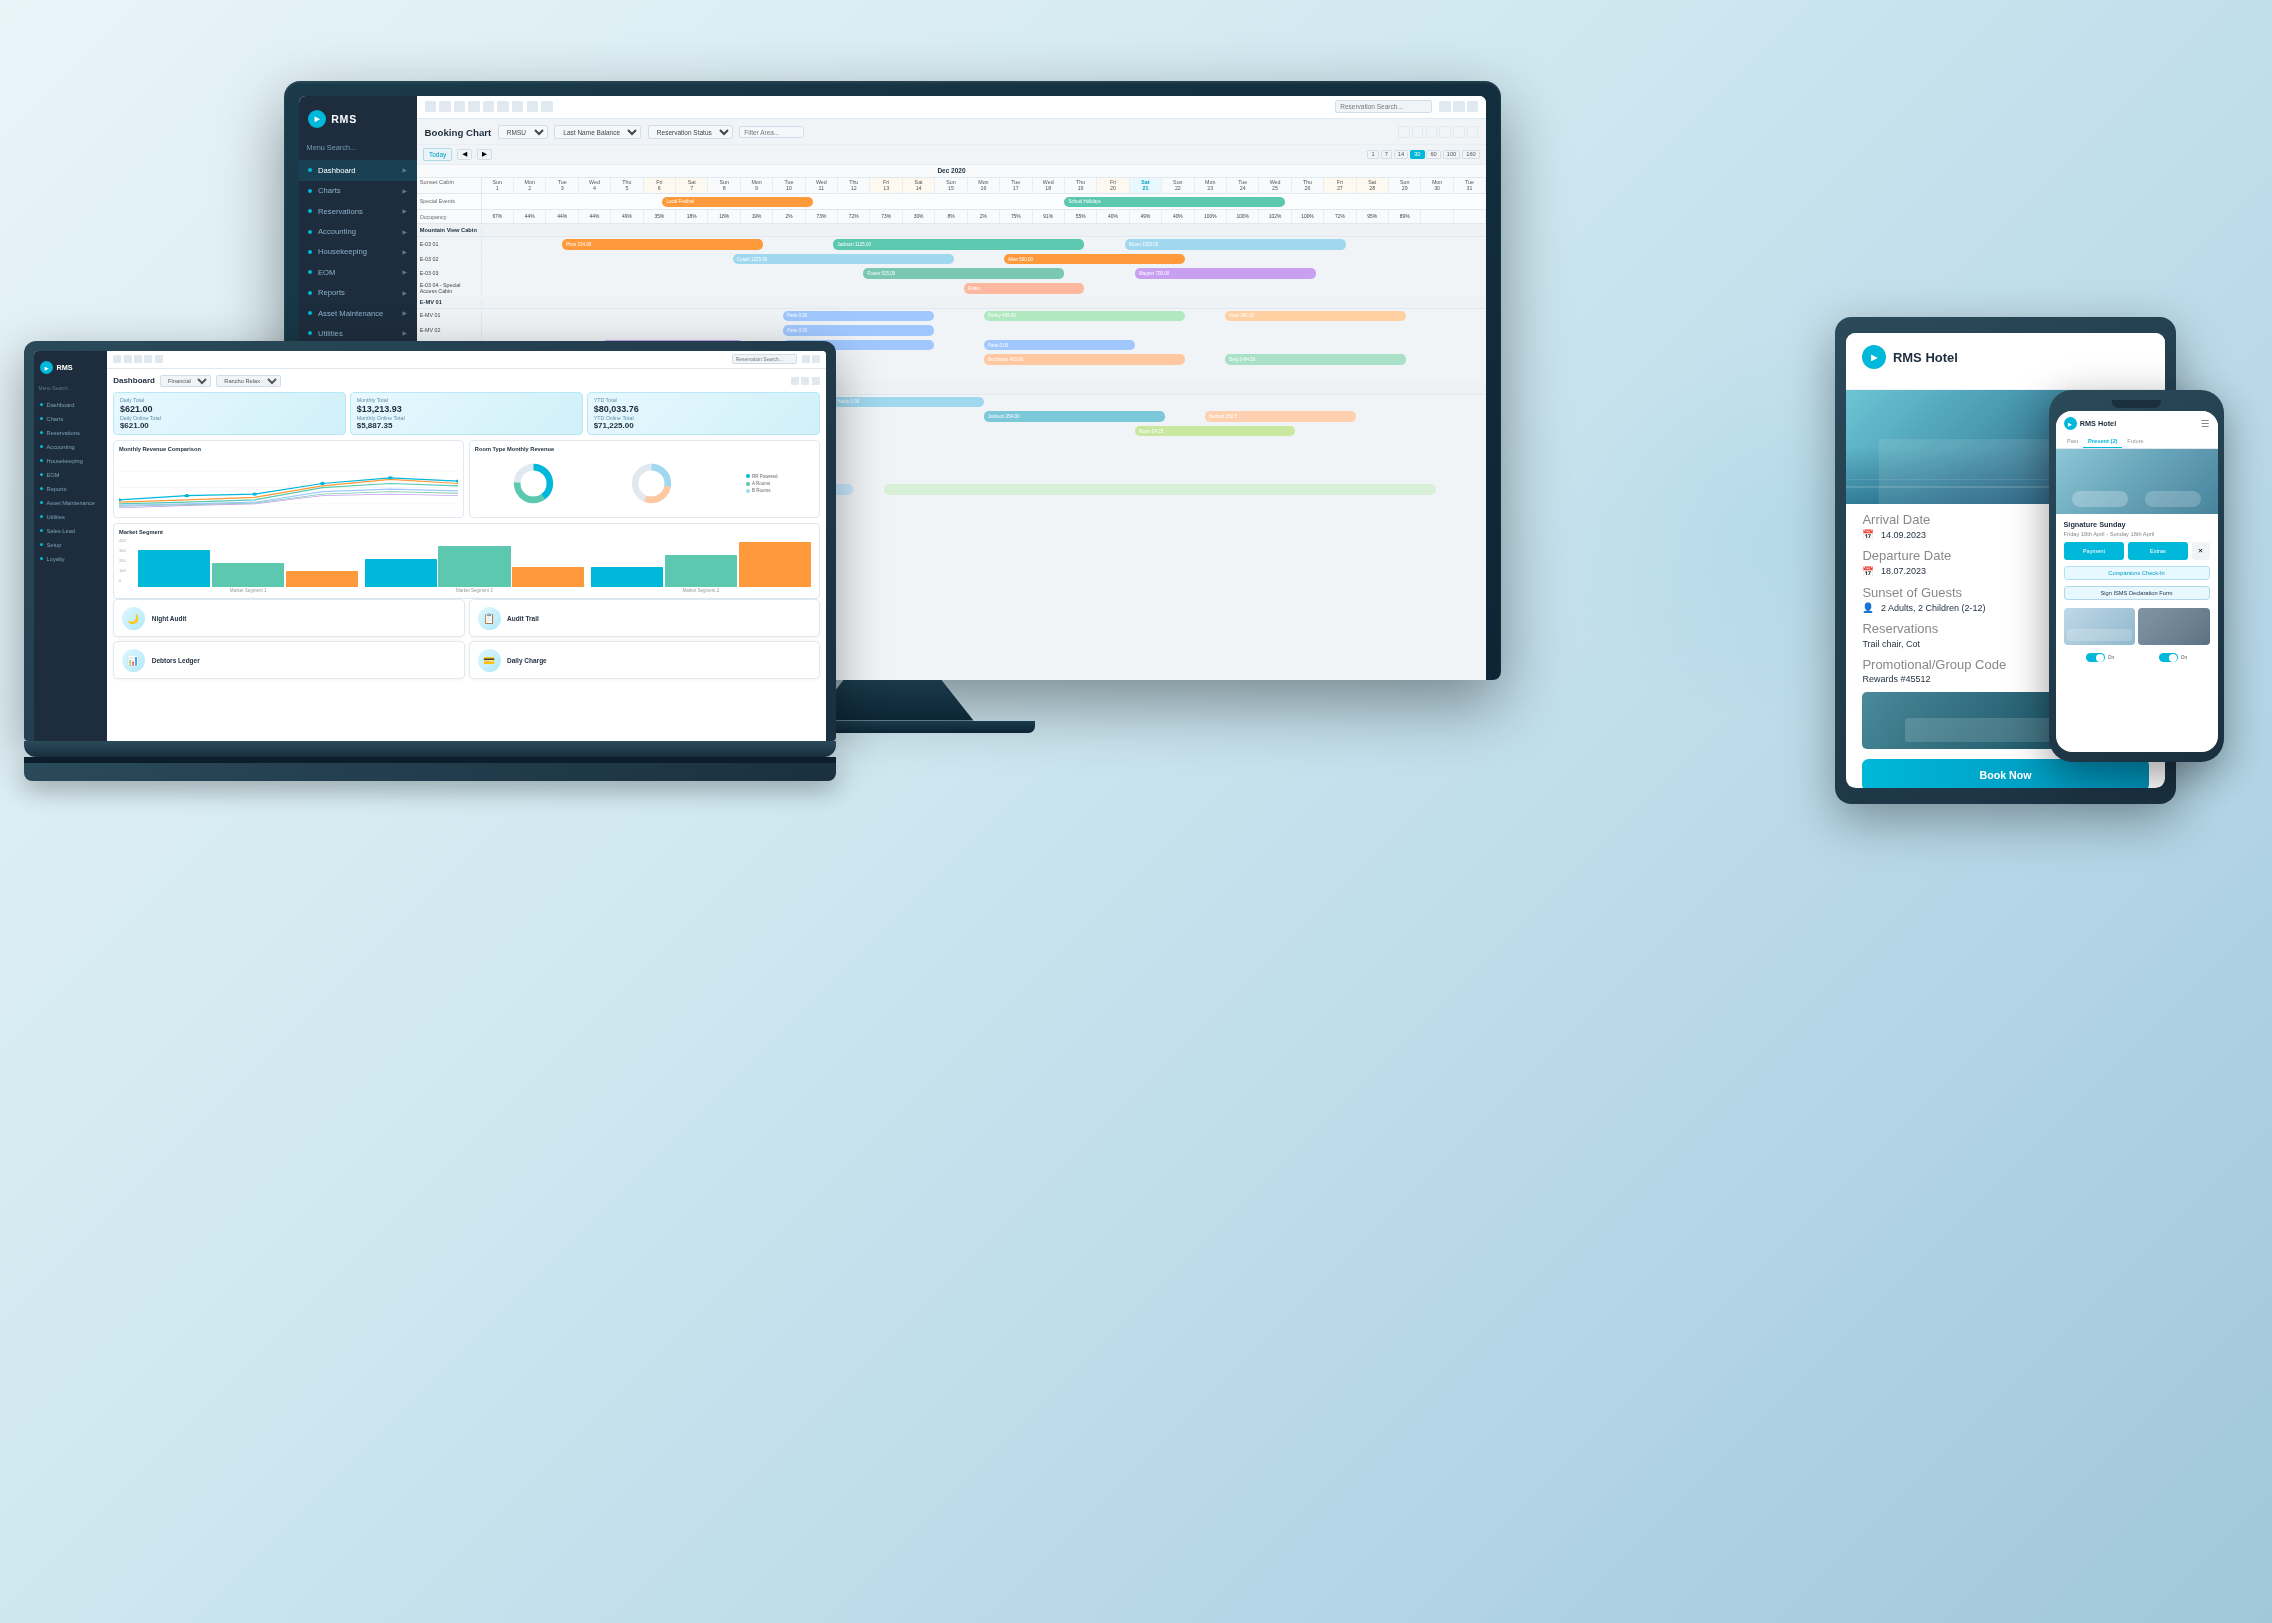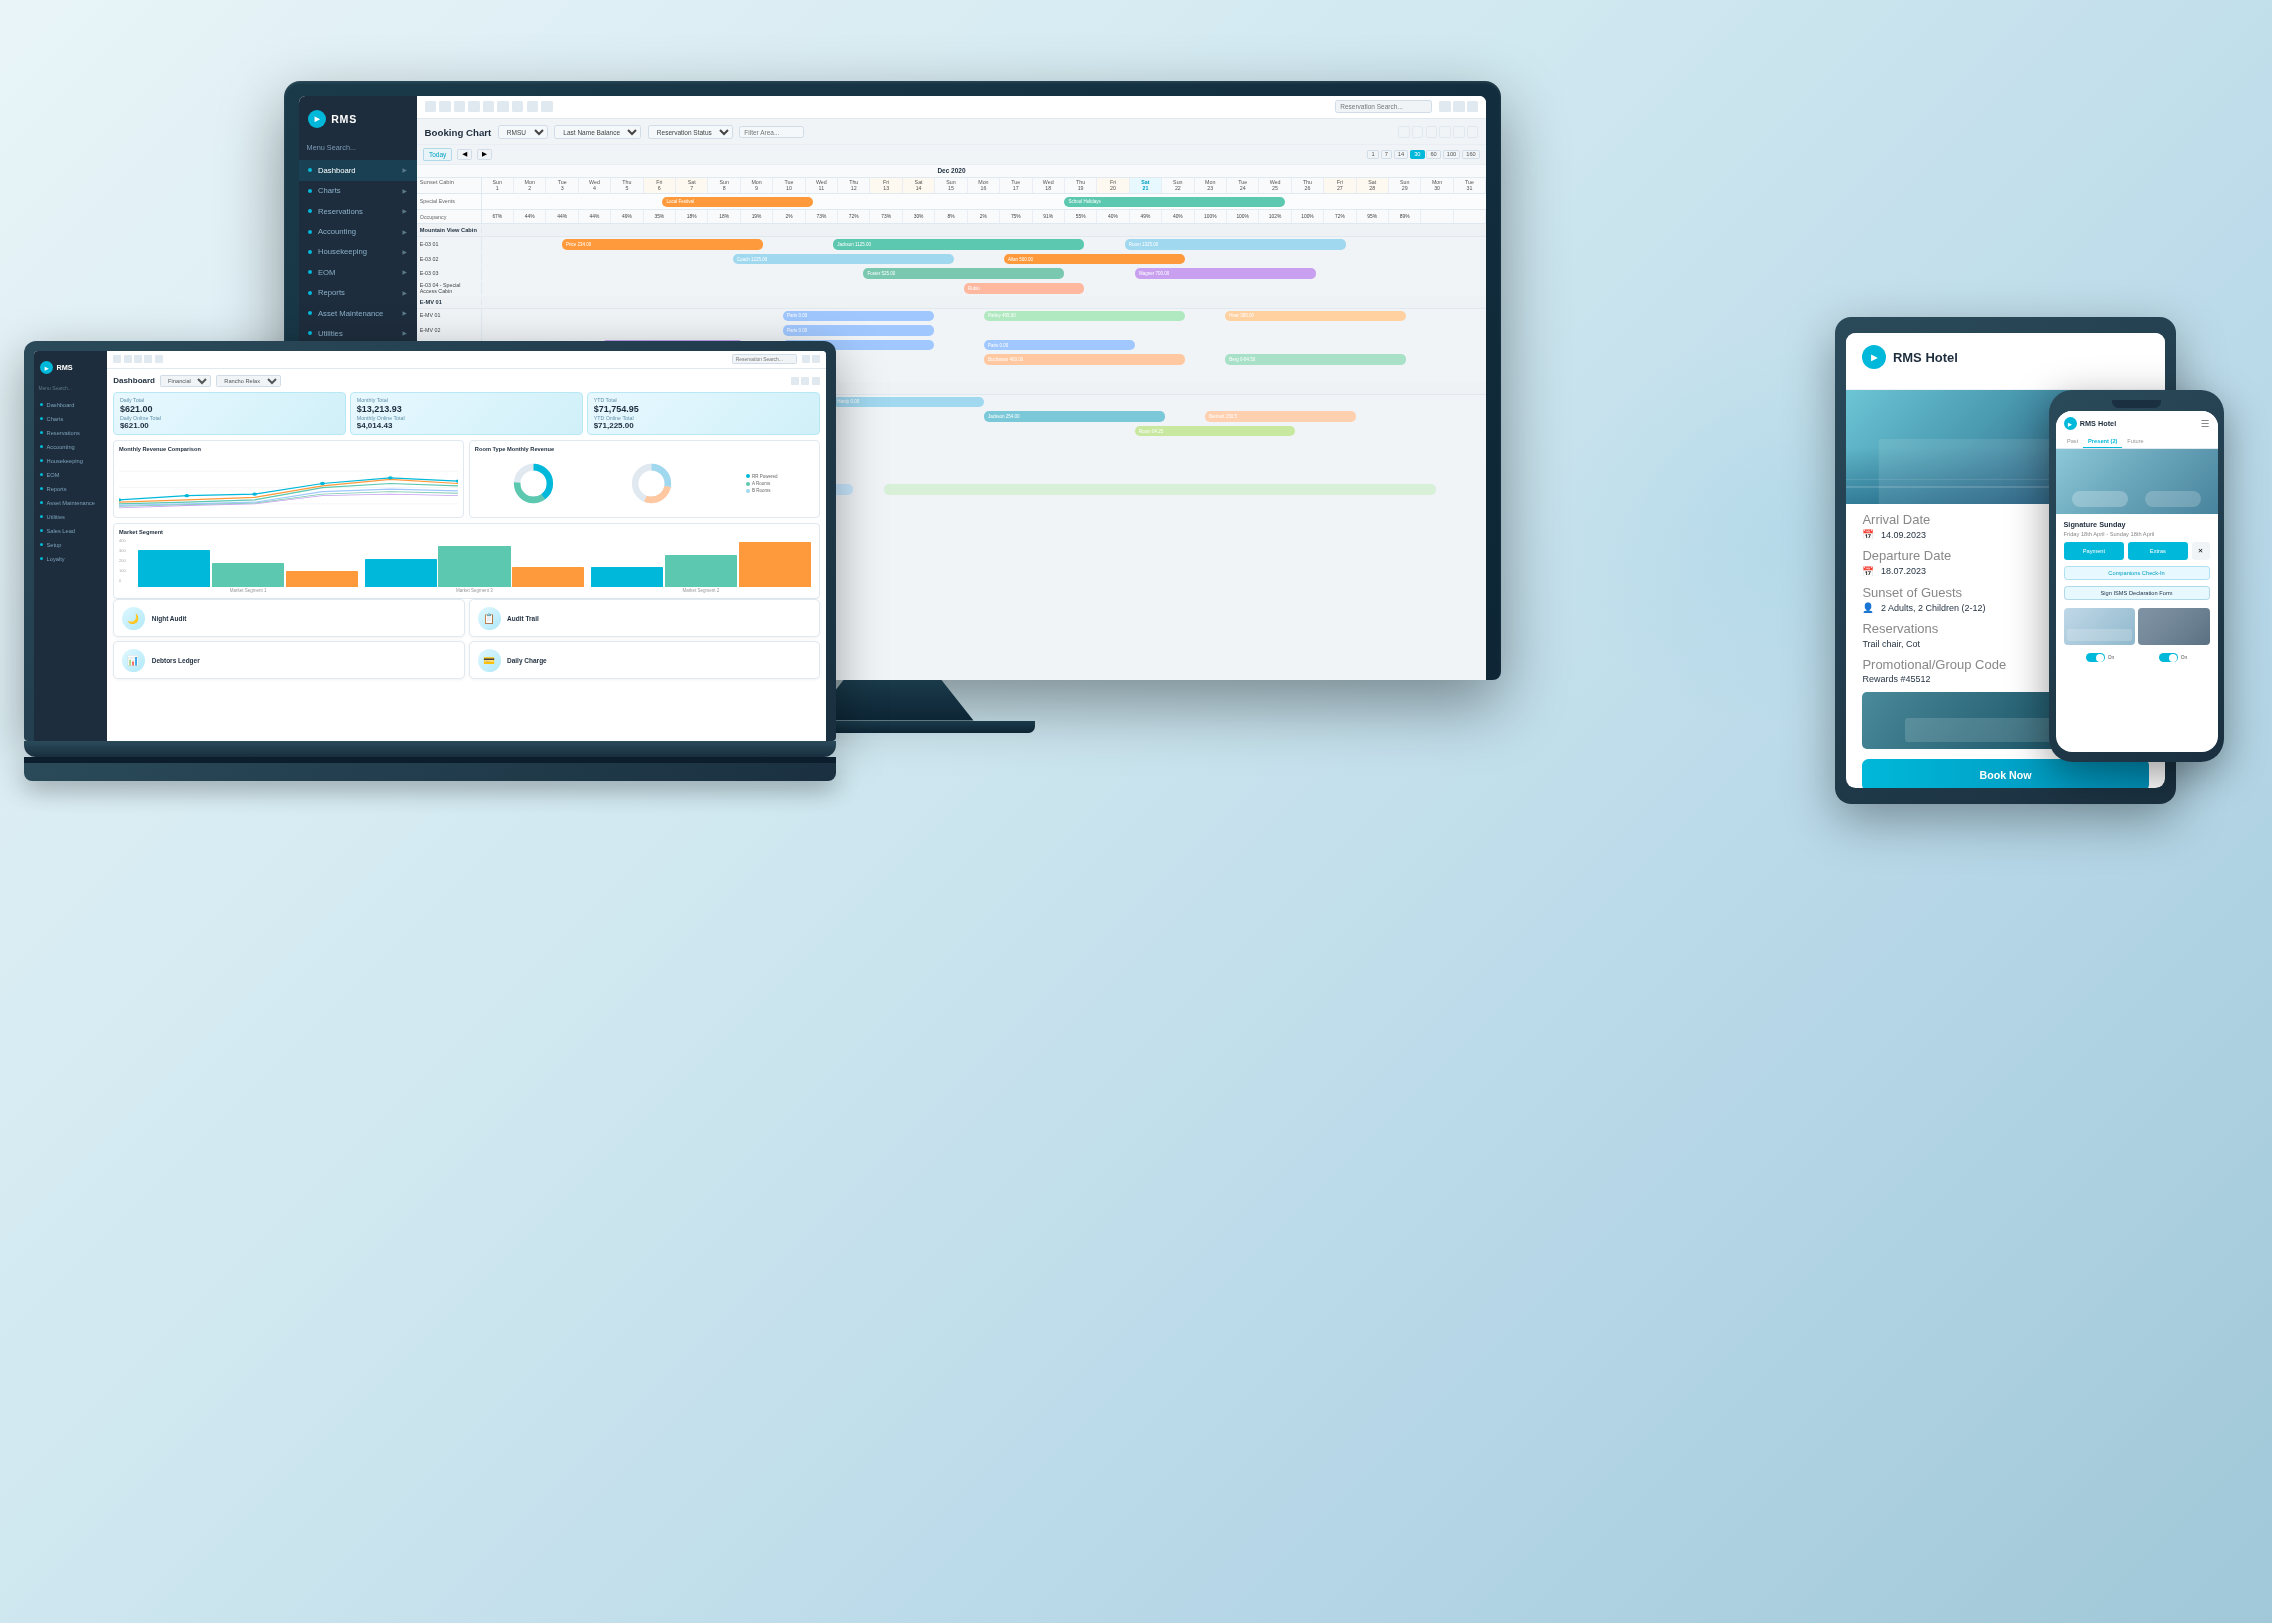--- a/index.html
+++ b/index.html
@@ -1421,25 +1421,25 @@
             <div class="kpi-card">
               <div class="kpi-label">Daily Total</div>
               <div class="kpi-value">$621.00</div>
               <div class="kpi-sub">Daily Online Total</div>
               <div class="kpi-sub-value">$621.00</div>
             </div>
             <div class="kpi-card">
               <div class="kpi-label">Monthly Total</div>
               <div class="kpi-value">$13,213.93</div>
               <div class="kpi-sub">Monthly Online Total</div>
-              <div class="kpi-sub-value">$4,014.43</div>
+              <div class="kpi-sub-value">$5,887.35</div>
             </div>
             <div class="kpi-card">
               <div class="kpi-label">YTD Total</div>
-              <div class="kpi-value">$71,754.95</div>
+              <div class="kpi-value">$80,033.76</div>
               <div class="kpi-sub">YTD Online Total</div>
               <div class="kpi-sub-value">$71,225.00</div>
             </div>
           </div>
 
           <div class="charts-grid">
 
             <div class="chart-card">
               <div class="chart-card-title">Monthly Revenue Comparison</div>
               <div class="line-chart-area">

